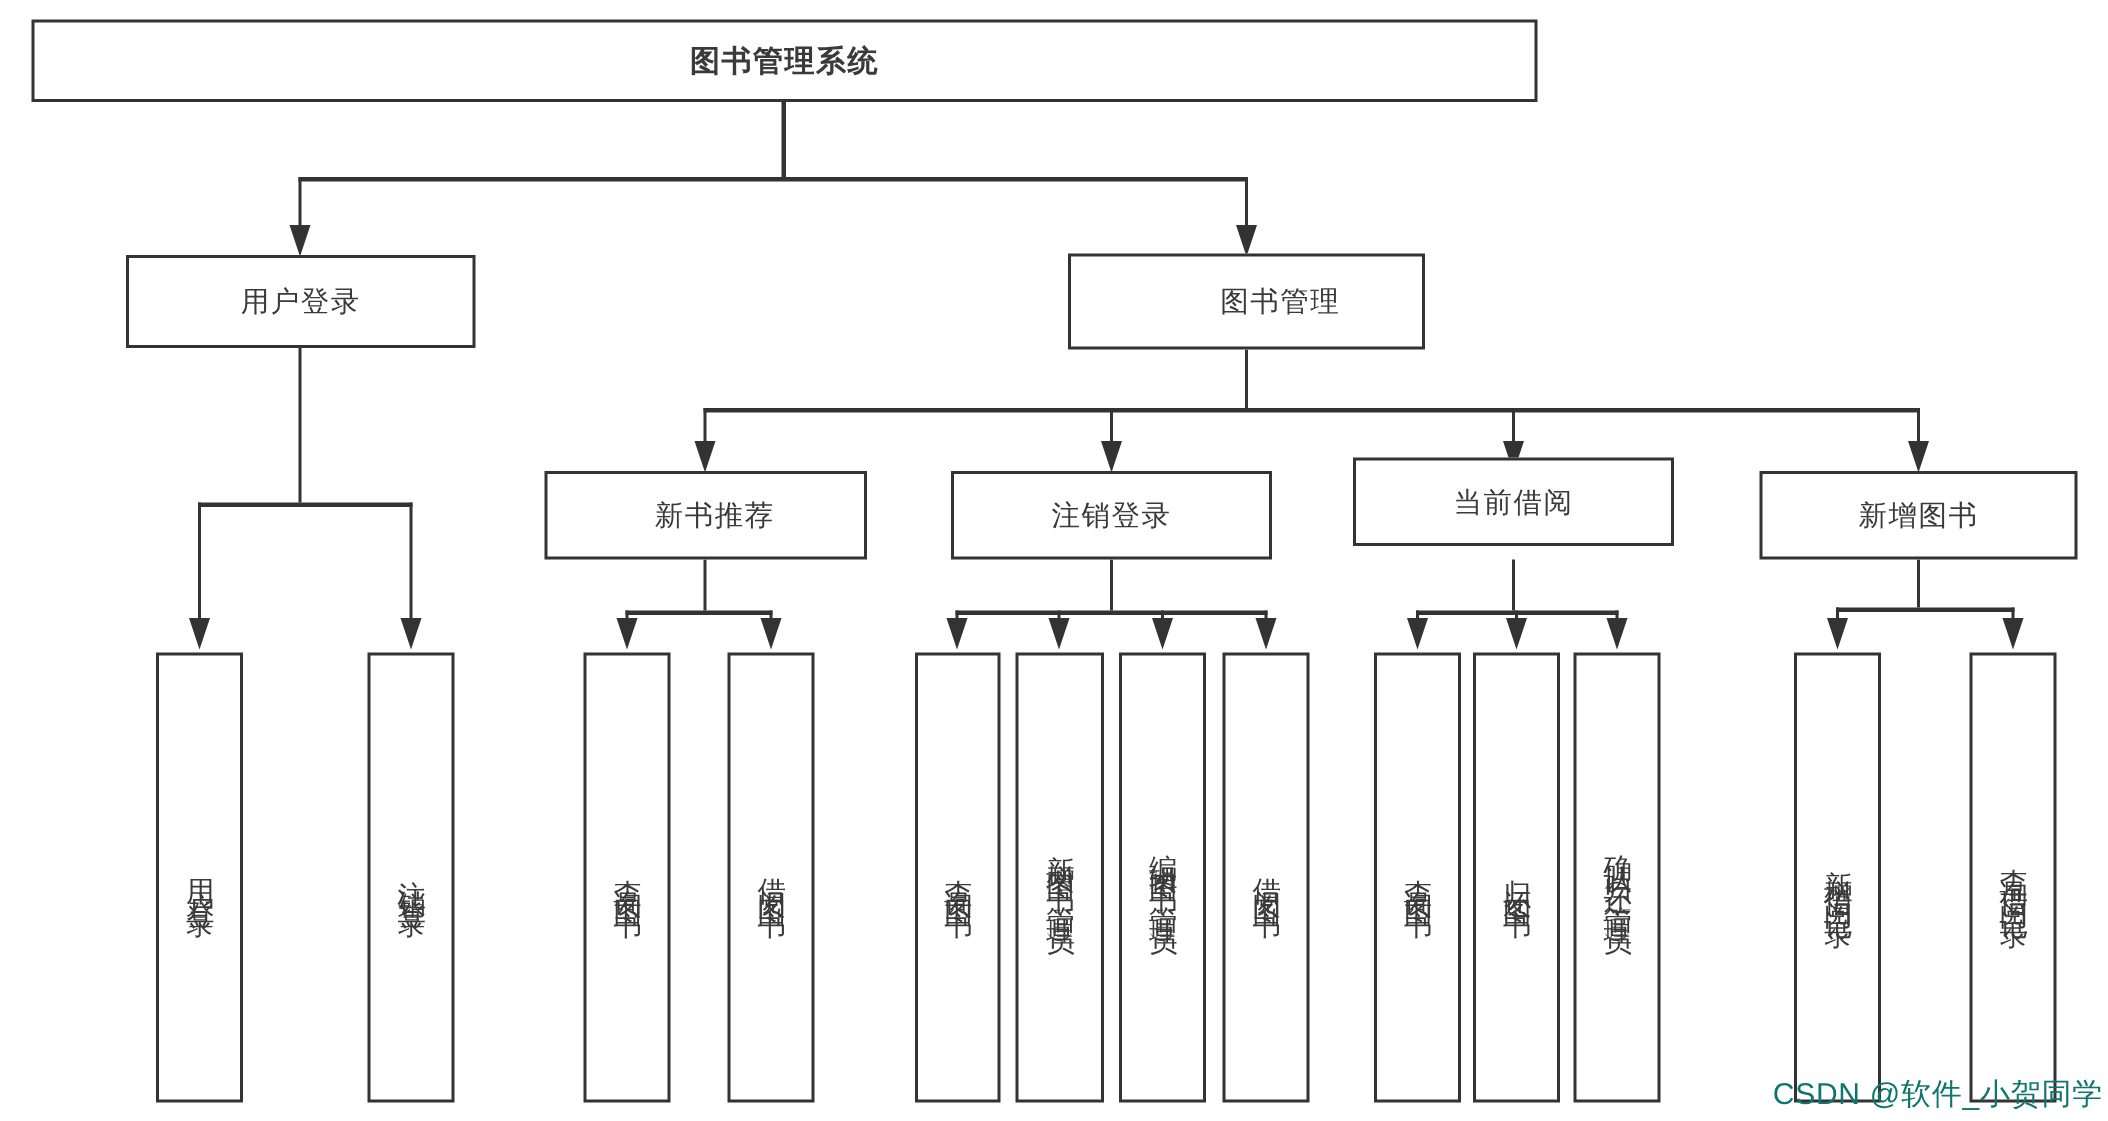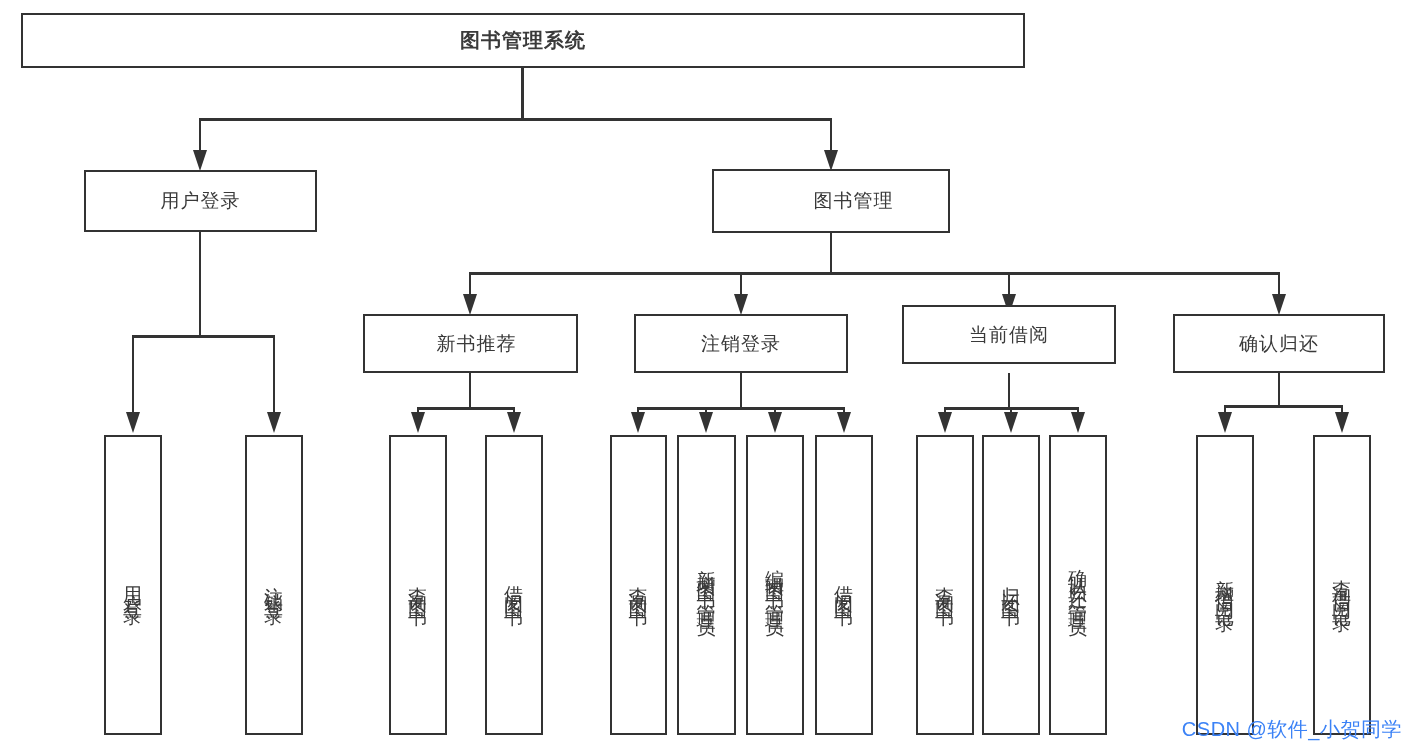--- a/index.html
+++ b/index.html
@@ -23,21 +23,21 @@
     font-size:19px;letter-spacing:7px;line-height:1;color:#3a3a3a;white-space:nowrap;
   }
   .line{position:absolute;background:#333333;z-index:1;}
   .arrow{
     position:absolute;width:0;height:0;z-index:1;
     border-left:7.5px solid transparent;border-right:7.5px solid transparent;
     border-top:21px solid #333333;
   }
   .watermark{
     position:absolute;right:3px;top:716px;z-index:5;
-    font-size:20px;color:#3b82f6;letter-spacing:0.5px;white-space:nowrap;margin-left:47px;
+    font-size:20px;color:#0f766e;letter-spacing:0.5px;white-space:nowrap;margin-left:47px;
   }
 </style>
 </head>
 <body>
 
 <div class="stage">
 
   <div class="line" style="left:521px;top:68px;width:2.5px;height:52px;"></div>
   <div class="line" style="left:198.75px;top:118px;width:633px;height:2.5px;"></div>
   <div class="line" style="left:198.75px;top:118px;width:2.5px;height:36px;"></div>
@@ -111,21 +111,21 @@
   <div class="box" style="left:363px;top:314px;width:215px;height:59px;padding-left:12px;">
     <span>新书推荐</span>
   </div>
   <div class="box" style="left:634px;top:314px;width:214px;height:59px;">
     <span>注销登录</span>
   </div>
   <div class="box" style="left:902px;top:305px;width:214px;height:59px;">
     <span>当前借阅</span>
   </div>
   <div class="box" style="left:1173px;top:314px;width:212px;height:59px;">
-    <span>确认归还</span>
+    <span>新增图书</span>
   </div>
 
   <div class="vbox" style="left:104px;top:435px;width:58px;height:300px;">
     <span class="vtext">用户登录</span>
   </div>
   <div class="vbox" style="left:245px;top:435px;width:58px;height:300px;">
     <span class="vtext">注销登录</span>
   </div>
 
   <div class="vbox" style="left:389px;top:435px;width:58px;height:300px;">

